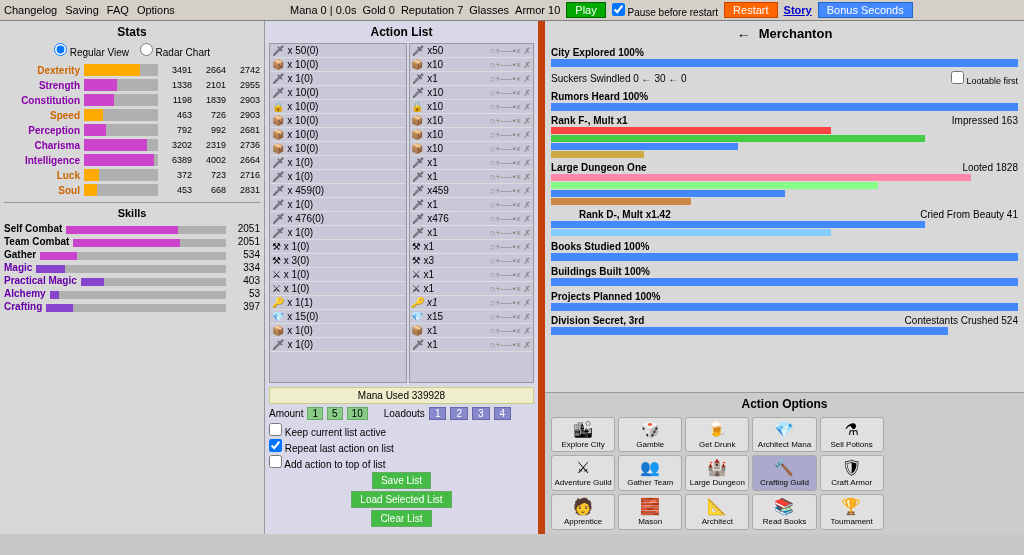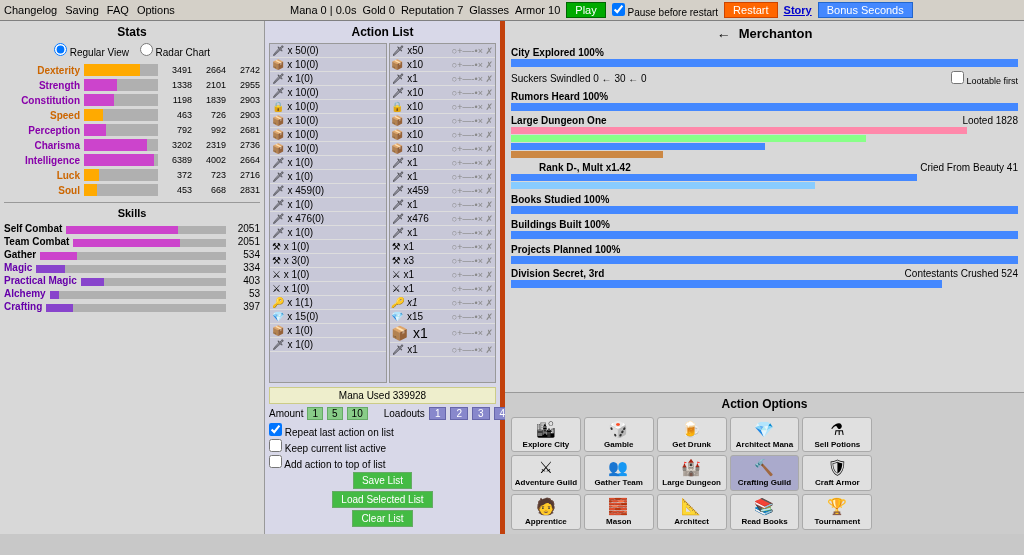--- a/index.html
+++ b/index.html
@@ -27,21 +27,21 @@
     .stat-vals { display: flex; gap: 4px; margin-left: 4px; font-size: 9px; min-width: 90px; }
     .stat-val { width: 30px; text-align: right; }
     
     .section-title { text-align: center; font-weight: bold; font-size: 11px; margin: 6px 0 4px; border-top: 1px solid #999; padding-top: 4px; }
     .skill-row { display: flex; justify-content: space-between; margin-bottom: 2px; }
     .skill-name { font-weight: bold; font-size: 10px; }
     .skill-bar-container { flex: 1; height: 8px; background: #b0b0b0; margin: 2px 4px 0; }
     .skill-val { font-size: 10px; min-width: 30px; text-align: right; }
     
     
-    #action-panel { width: 240px; background: #d8d8e8; border-right: 5px solid #c2410c; padding: 4px; flex-shrink: 0; }
+    #action-panel { width: 280px; background: #d8d8e8; border-right: 7px solid #c2410c; padding: 4px; flex-shrink: 0; }
     .action-title { text-align: center; font-weight: bold; font-size: 12px; margin-bottom: 4px; }
     
     .action-columns { display: flex; gap: 2px; height: 340px; }
     .action-list-col { flex: 1; background: #c8c8d8; border: 1px solid #999; overflow-y: scroll; font-size: 9px; }
     .action-item { display: flex; align-items: center; padding: 1px 2px; border-bottom: 1px solid #ddd; cursor: pointer; white-space: nowrap; }
     
     .action-controls { margin-top: 4px; }
     .mana-used { background: #eeeecc; border: 1px solid #cccc88; padding: 2px 4px; text-align: center; font-size: 10px; }
     .amount-row { display: flex; align-items: center; gap: 4px; margin: 3px 0; font-size: 10px; }
     .amount-btn { background: #88cc88; border: 1px solid #66aa66; padding: 0 4px; cursor: pointer; font-size: 10px; }
@@ -56,21 +56,21 @@
     
     .merchant-row { margin-bottom: 4px; }
     
     
     #action-options { background: #d8d8d8; border-top: 1px solid #999; padding: 4px; }
     .options-title { text-align: center; font-weight: bold; font-size: 12px; margin-bottom: 6px; }
     .options-grid { display: grid; grid-template-columns: repeat(7, 1fr); gap: 4px; }
     .option-item { text-align: center; cursor: pointer; font-size: 9px; padding: 2px; border: 1px solid #aaa; background: #e0e0e0; border-radius: 3px; }
     .option-item.selected { background: #aaaacc; }
     .option-icon { font-size: 16px; display: block; }
-    .option-label { font-size: 8px; line-height: 1.1; font-weight: bold; }
+    .option-label { font-size: 8px; line-height: 1.1; }
     
     
     #right-bottom { display: flex; flex-direction: column; }
     
     .nav-arrow { cursor: pointer; font-size: 14px; }
   </style>
 </head>
 <body>
 
 <div id="menu-bar">
@@ -404,21 +404,21 @@
           </div>
         <div class="action-item">
             <span style="font-size:10px;font-style:italic;">🔑 x1</span>
             <span style="color:#888; margin-left:auto;">○+—-•× ✗</span>
           </div>
         <div class="action-item">
             <span style="font-size:10px;">💎 x15</span>
             <span style="color:#888; margin-left:auto;">○+—-•× ✗</span>
           </div>
         <div class="action-item">
-            <span style="font-size:14px;">📦 x1</span>
+            <span style="font-size:10px;">📦 x1</span>
             <span style="color:#888; margin-left:auto;">○+—-•× ✗</span>
           </div>
         <div class="action-item">
             <span style="font-size:10px;">🗡 x1</span>
             <span style="color:#888; margin-left:auto;">○+—-•× ✗</span>
           </div>
       </div>
     </div>
 
     <div class="action-controls">
@@ -430,24 +430,24 @@
         <button class="amount-btn">1</button>
         <button class="amount-btn">5</button>
         <button class="amount-btn">10</button>
         <span style="margin-left:12px;">Loadouts</span>
         <button class="loadout-btn">1</button>
         <button class="loadout-btn">2</button>
         <button class="loadout-btn">3</button>
         <button class="loadout-btn">4</button>
       </div>
       <div class="checkbox-row">
+        <label><input type="checkbox" style=""> <span>Keep current list active</span></label>
+      </div>
+      <div class="checkbox-row">
         <label><input type="checkbox" checked="" style=""> <span>Repeat last action on list</span></label>
-      </div>
-      <div class="checkbox-row">
-        <label><input type="checkbox" style=""> <span>Keep current list active</span></label>
       </div>
       <div class="checkbox-row">
         <label><input type="checkbox" style=""> <span>Add action to top of list</span></label>
       </div>
       <button class="action-btn green">Save List</button>
       <button class="action-btn green">Load Selected List</button>
       <button class="action-btn green">Clear List</button>
     </div>
   </div>
 
@@ -472,20 +472,32 @@
           <span style="font-size:10px;">Suckers Swindled 0 ← 30 ← 0</span>
           <label style="font-size:9px;"><input type="checkbox" style=""> <span>Lootable first</span></label>
         </div>
       </div>
 
       <div class="merchant-row">
         <span style="font-weight:bold;font-size:10px;">Rumors Heard 100%</span>
         <div style="background:#4488ff;height:8px;width:100%;margin-top:1px;"></div>
       </div>
 
+      <div class="merchant-row">
+        <div style="display:flex; justify-content:space-between;">
+          <span style="font-weight:bold;font-size:10px;">Rank F-, Mult x1</span>
+          <span style="font-size:10px;">Impressed 163</span>
+        </div>
+        <div style="display:flex;flex-direction:column;gap:1px;margin-top:1px;">
+          <div style="background:#ff4444;height:7px;width:60%;"></div>
+          <div style="background:#44cc44;height:7px;width:80%;"></div>
+          <div style="background:#4488ff;height:7px;width:40%;"></div>
+          <div style="background:#ccaa44;height:7px;width:20%;"></div>
+        </div>
+      </div>
 
       <div class="merchant-row">
         <div style="display:flex; justify-content:space-between;">
           <span style="font-weight:bold;font-size:10px;">Large Dungeon One</span>
           <span style="font-size:10px;">Looted 1828</span>
         </div>
         <div style="display:flex;flex-direction:column;gap:1px;margin-top:1px;">
           <div style="background:#ff88aa;height:7px;width:90%;"></div>
           <div style="background:#88ff88;height:7px;width:70%;"></div>
           <div style="background:#4488ff;height:7px;width:50%;"></div>

